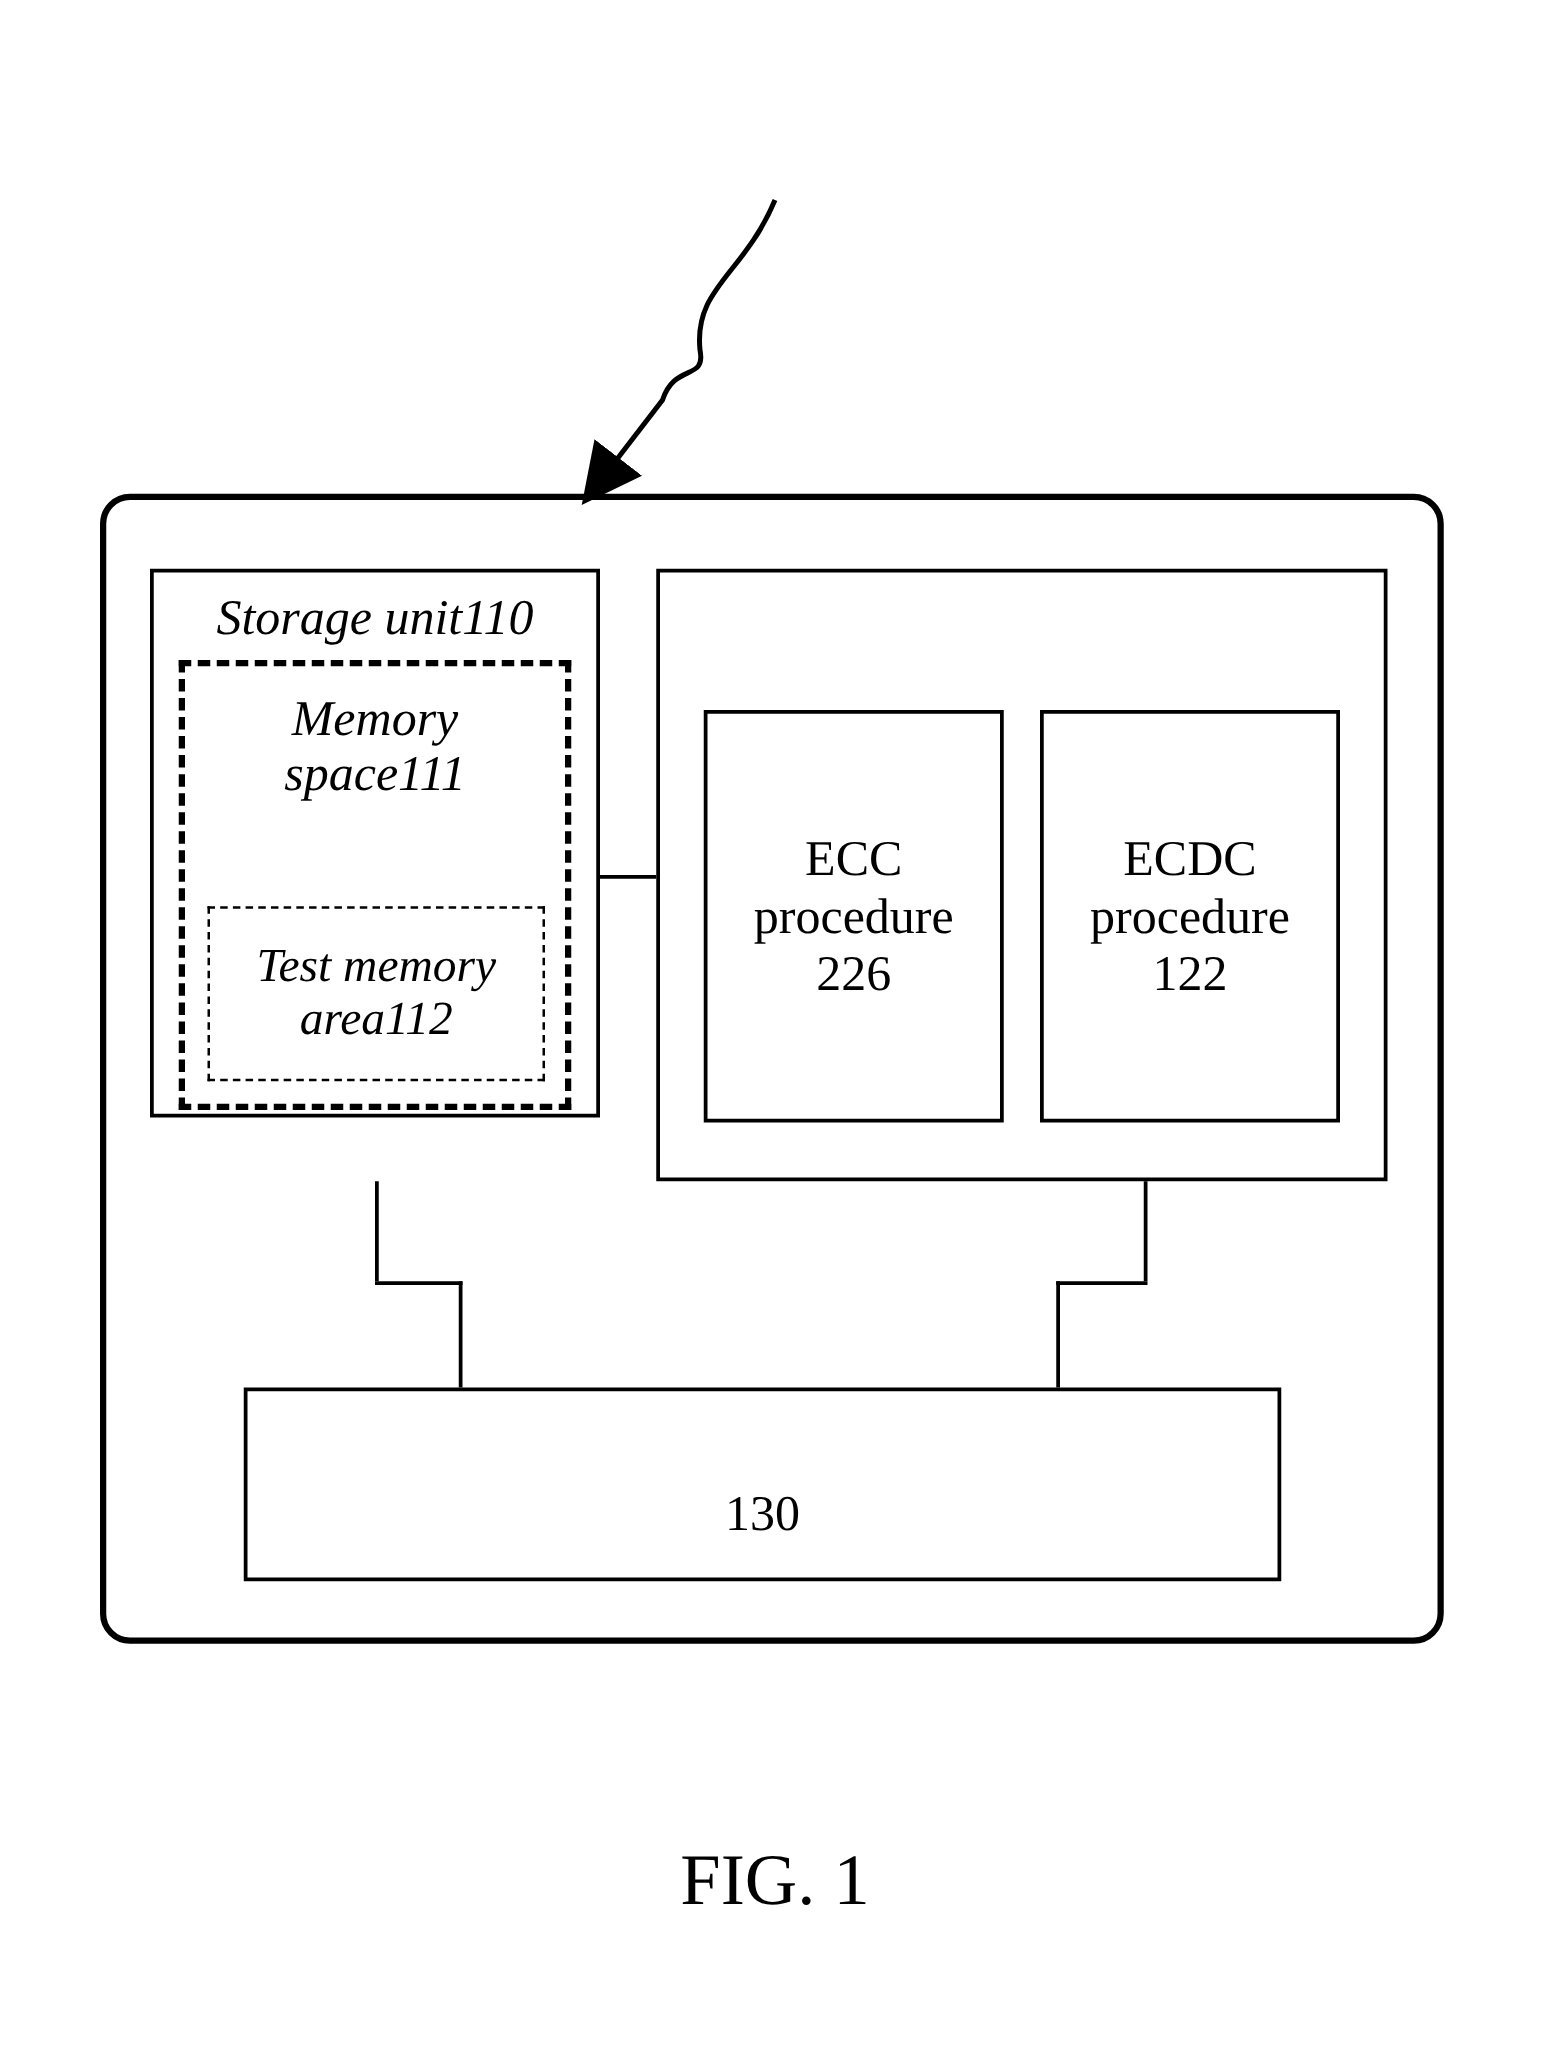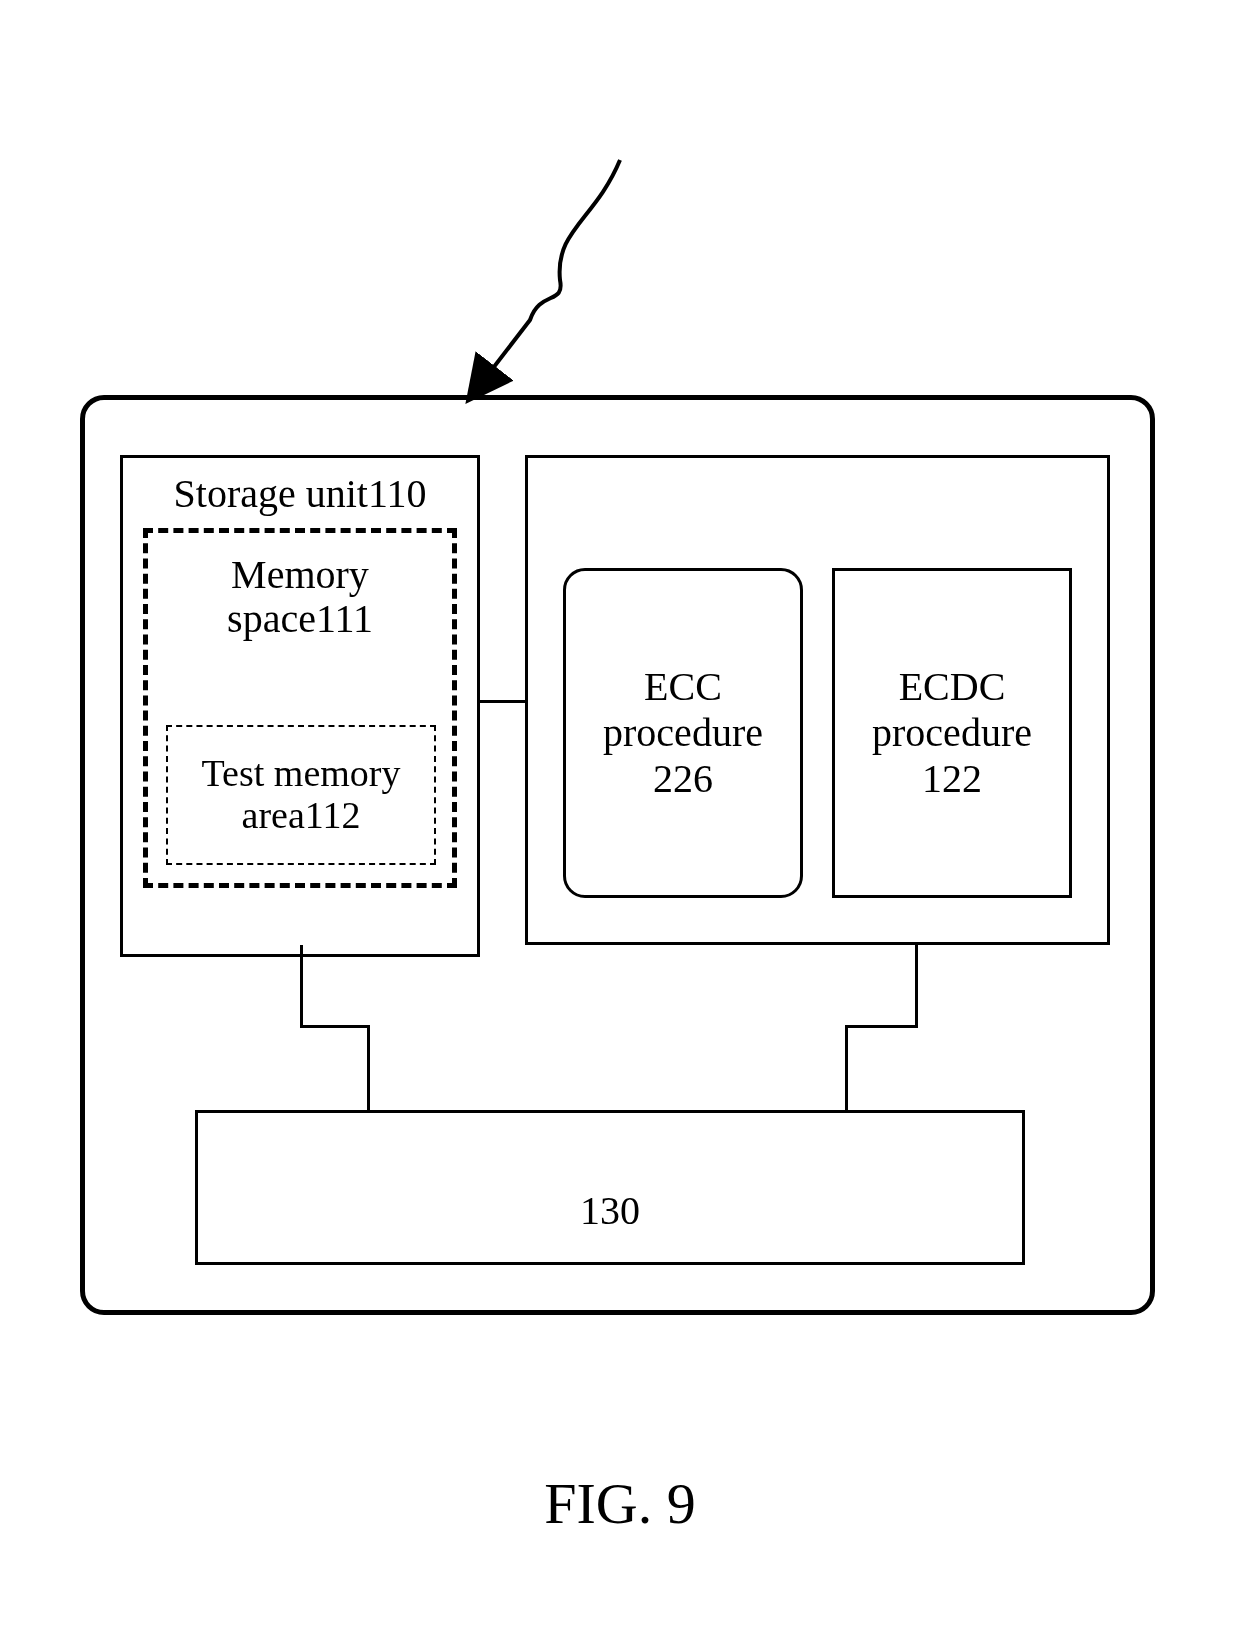--- a/index.html
+++ b/index.html
@@ -50,23 +50,24 @@
     border-radius: 24px;
     box-sizing: border-box;
   }
 
   
   .storage-box {
     position: absolute;
     left: 35px;
     top: 55px;
     width: 360px;
-    height: 502px;
-    border: 3px solid #000;
-    box-sizing: border-box;
+    height: 439px;
+    border: 3px solid #000;
+    box-sizing: border-box;
+    font-style: italic;
   }
   .storage-title {
     position: absolute;
     left: 0;
     top: 12px;
     width: 100%;
     text-align: center;
     font-size: 40px;
   }
   .mem-space {
@@ -129,21 +130,21 @@
     height: 330px;
     border: 3px solid #000;
     box-sizing: border-box;
     display: flex;
     align-items: center;
     justify-content: center;
     text-align: center;
     font-size: 40px;
     line-height: 1.15;
   }
-  .sub-left  { left: 35px; border-radius: 22px; }
+  .sub-left  { left: 35px; }
   .sub-right { right: 35px; }
 
   
   .check-box {
     position: absolute;
     left: 110px;
     top: 710px;
     width: 830px;
     height: 155px;
     border: 3px solid #000;
@@ -240,15 +241,15 @@
 
     <div class="check-box">
       <div>
         <br>
         <span>130</span>
       </div>
     </div>
 
   </div>
 
-  <div class="fig-caption">FIG. 9</div>
+  <div class="fig-caption">FIG. 1</div>
 
 </div>
 
 </body></html>

